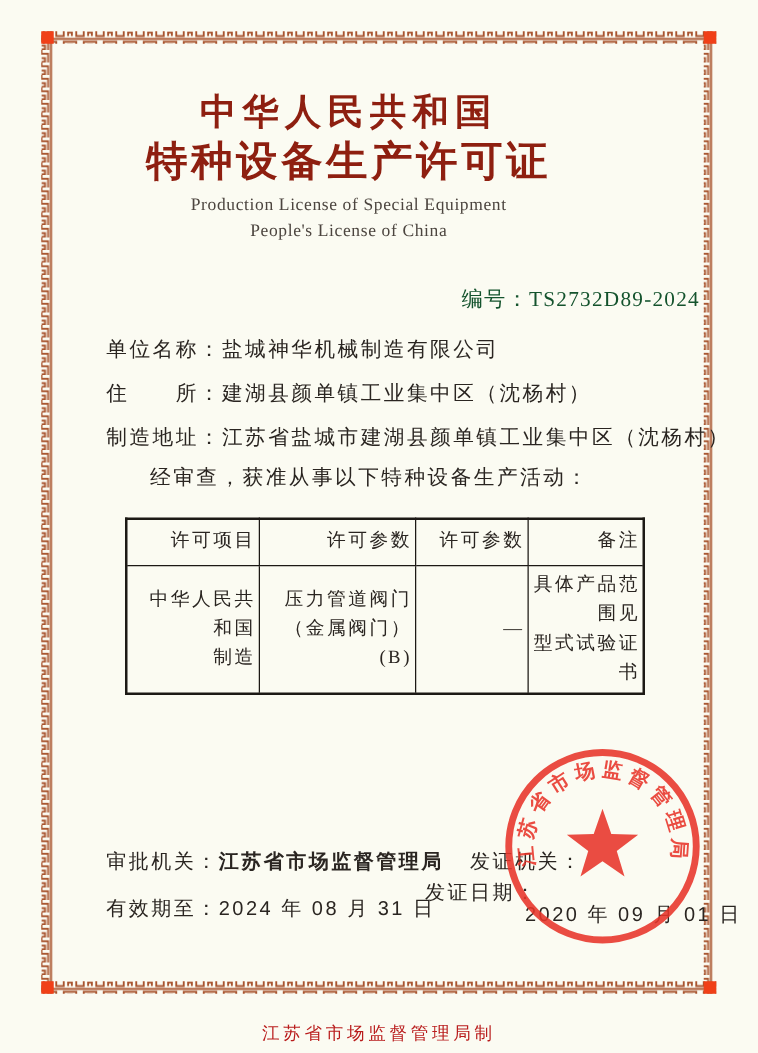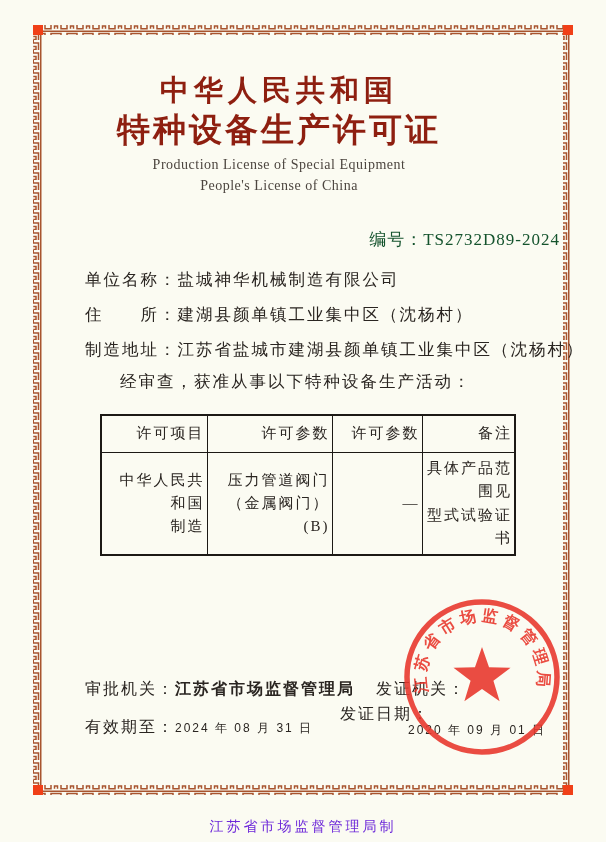--- a/index.html
+++ b/index.html
@@ -30,25 +30,25 @@
   table.lic th{height:28px;}
   table.lic td{height:58px;}
   .c1{width:106px;}.c2{width:125px;}.c3{width:90px;}.c4{width:93px;}
   
   .bt{font-size:16px;letter-spacing:2px;white-space:nowrap;}
   .approval-line{top:679px;left:85px;z-index:4;}
   .approval-value{font-weight:bold;}
   .issuing-org{top:679px;left:376px;z-index:4;}
   .valid-line{top:717px;left:85px;z-index:4;}
   .issue-date-label{top:704px;left:340px;z-index:4;text-align:right;}
-  .issue-date-value{top:722px;left:408px;z-index:6;}
-  .num-sans{font-family:"Liberation Sans","DejaVu Sans",sans-serif;font-size:12px;}
+  .issue-date-value{top:722px;left:420px;z-index:6;}
+  .num-sans{font-family:"Liberation Sans","DejaVu Sans",sans-serif;font-size:16px;}
   
   .footer-note{top:818px;left:0;width:606px;text-align:center;font-size:14px;
-    letter-spacing:3px;color:#6d28d9;}
+    letter-spacing:3px;color:#b91c1c;}
   
   .border-svg{top:0;left:0;z-index:1;pointer-events:none;}
   .seal-svg{top:0;left:0;z-index:5;pointer-events:none;opacity:0.88;}
   .content{position:absolute;inset:0;z-index:3;}
 </style>
 </head>
 <body>
 
 <svg class="abs border-svg" width="606" height="842" viewBox="0 0 606 842">
   <defs>

